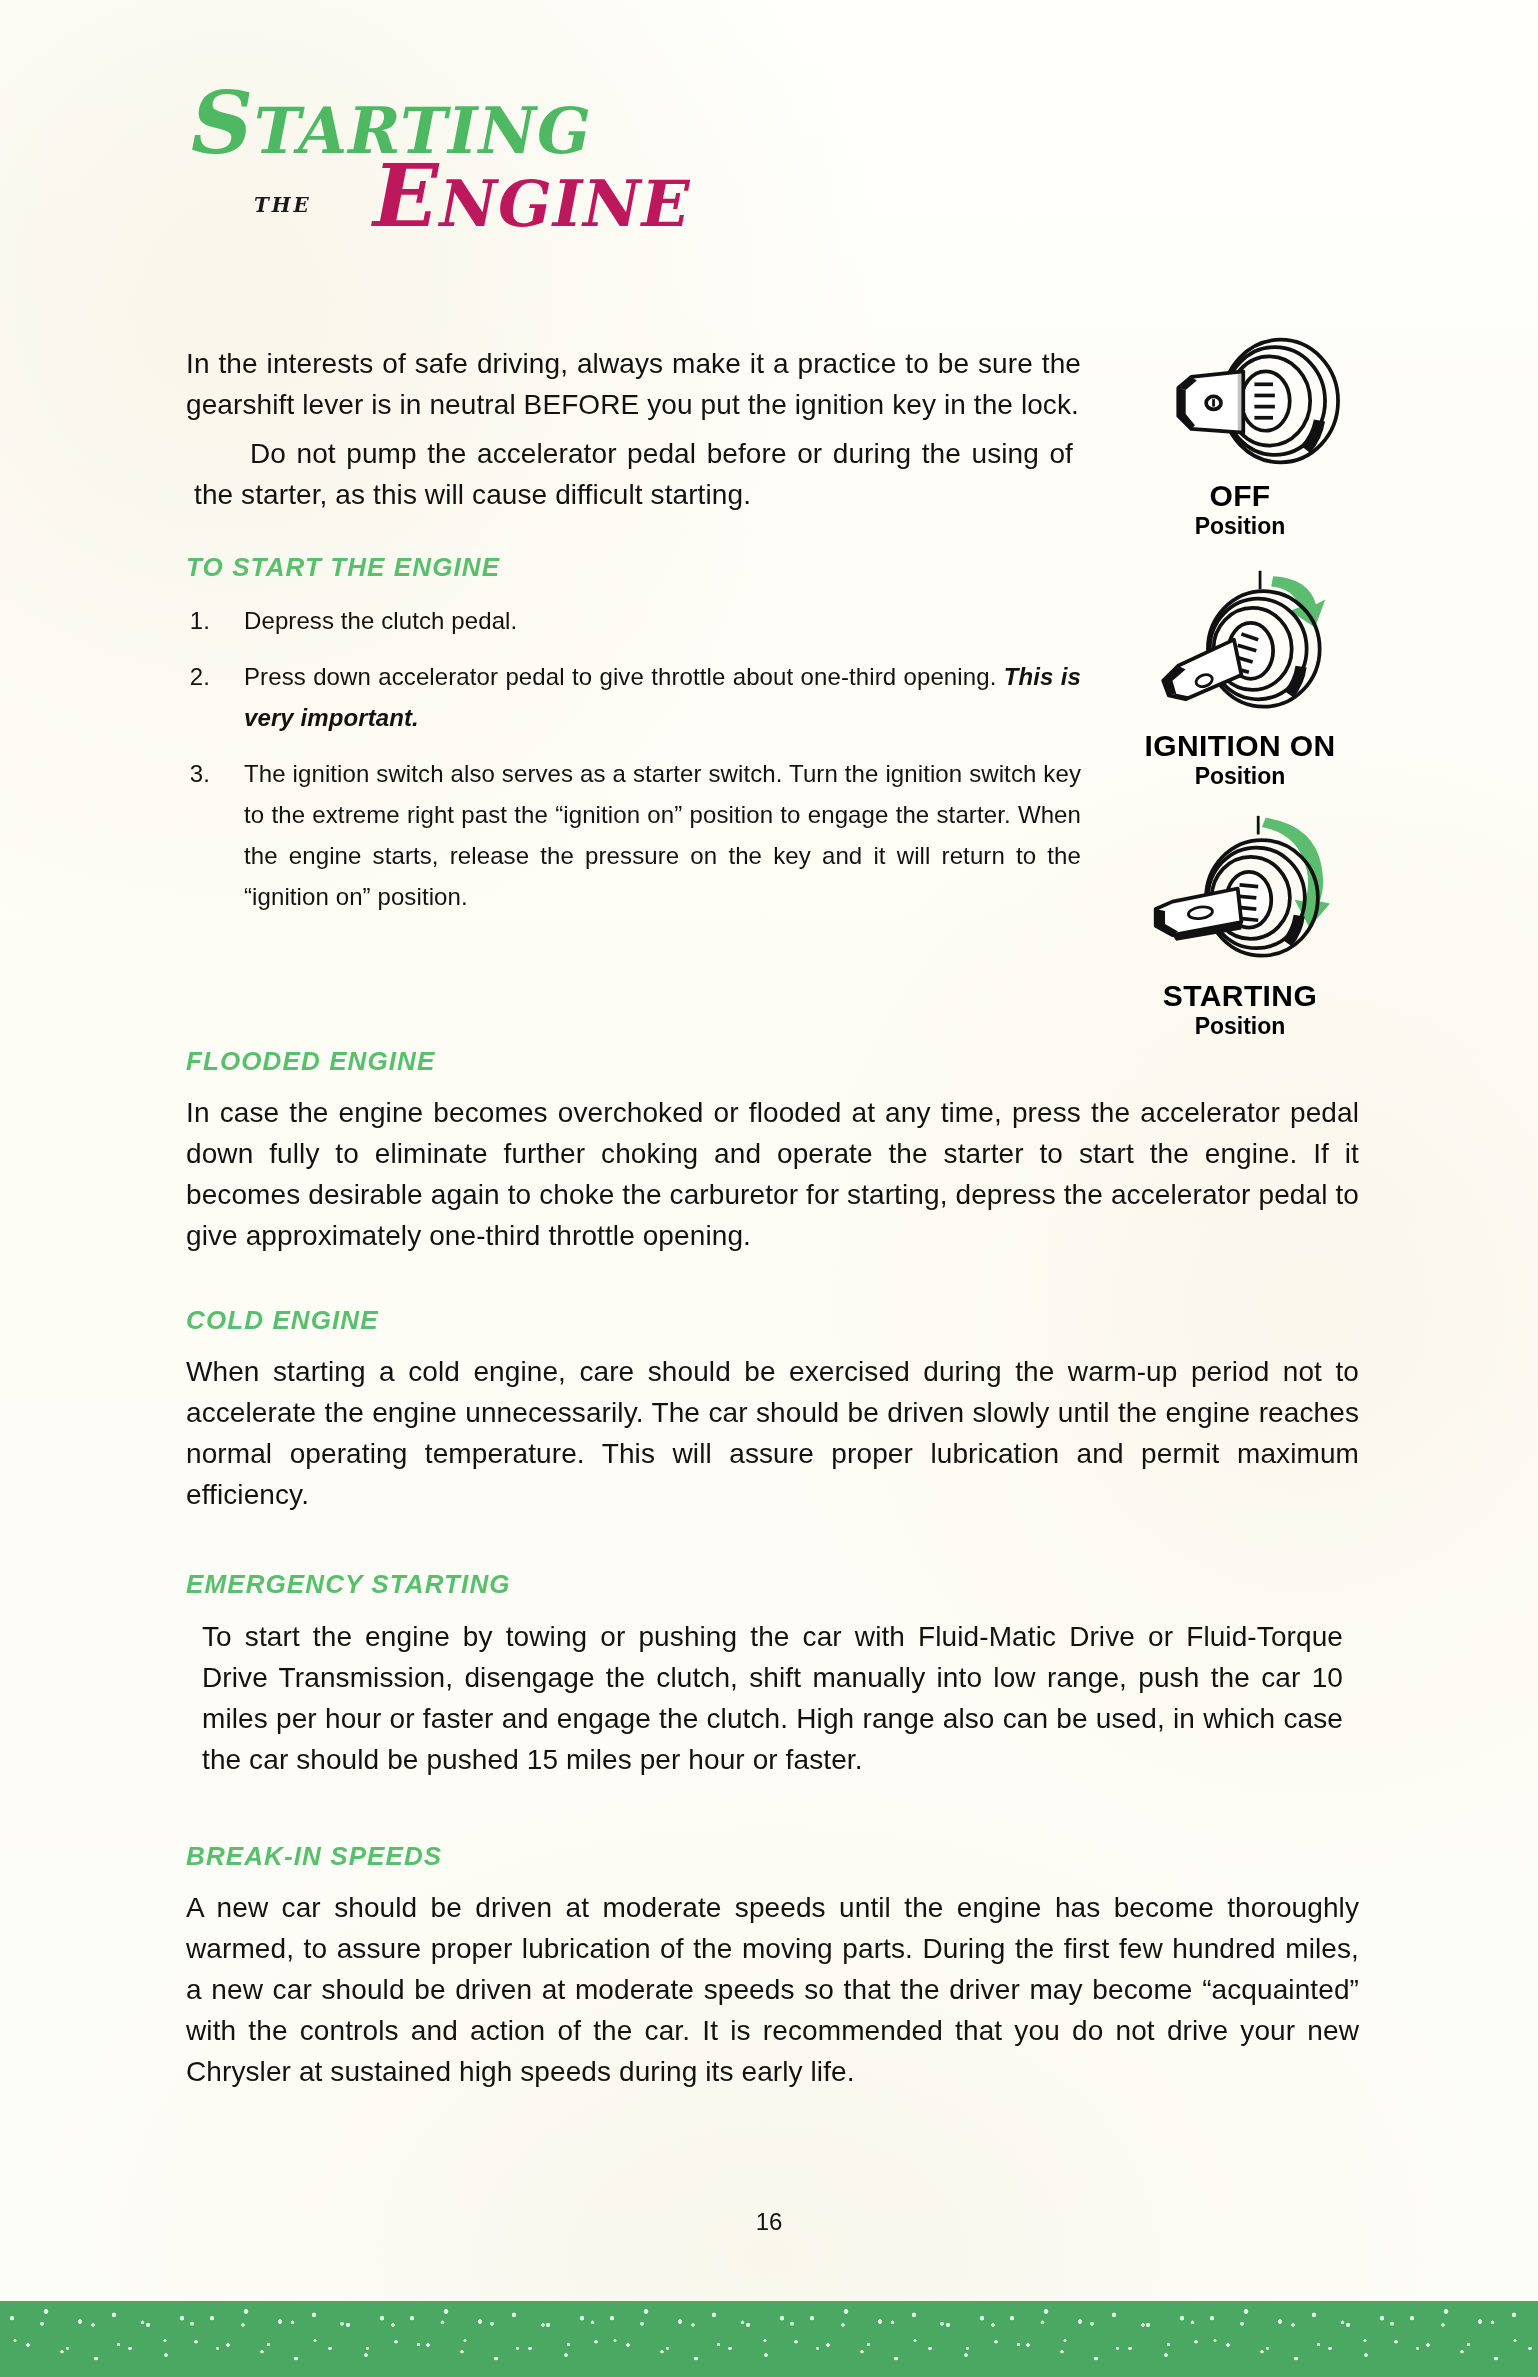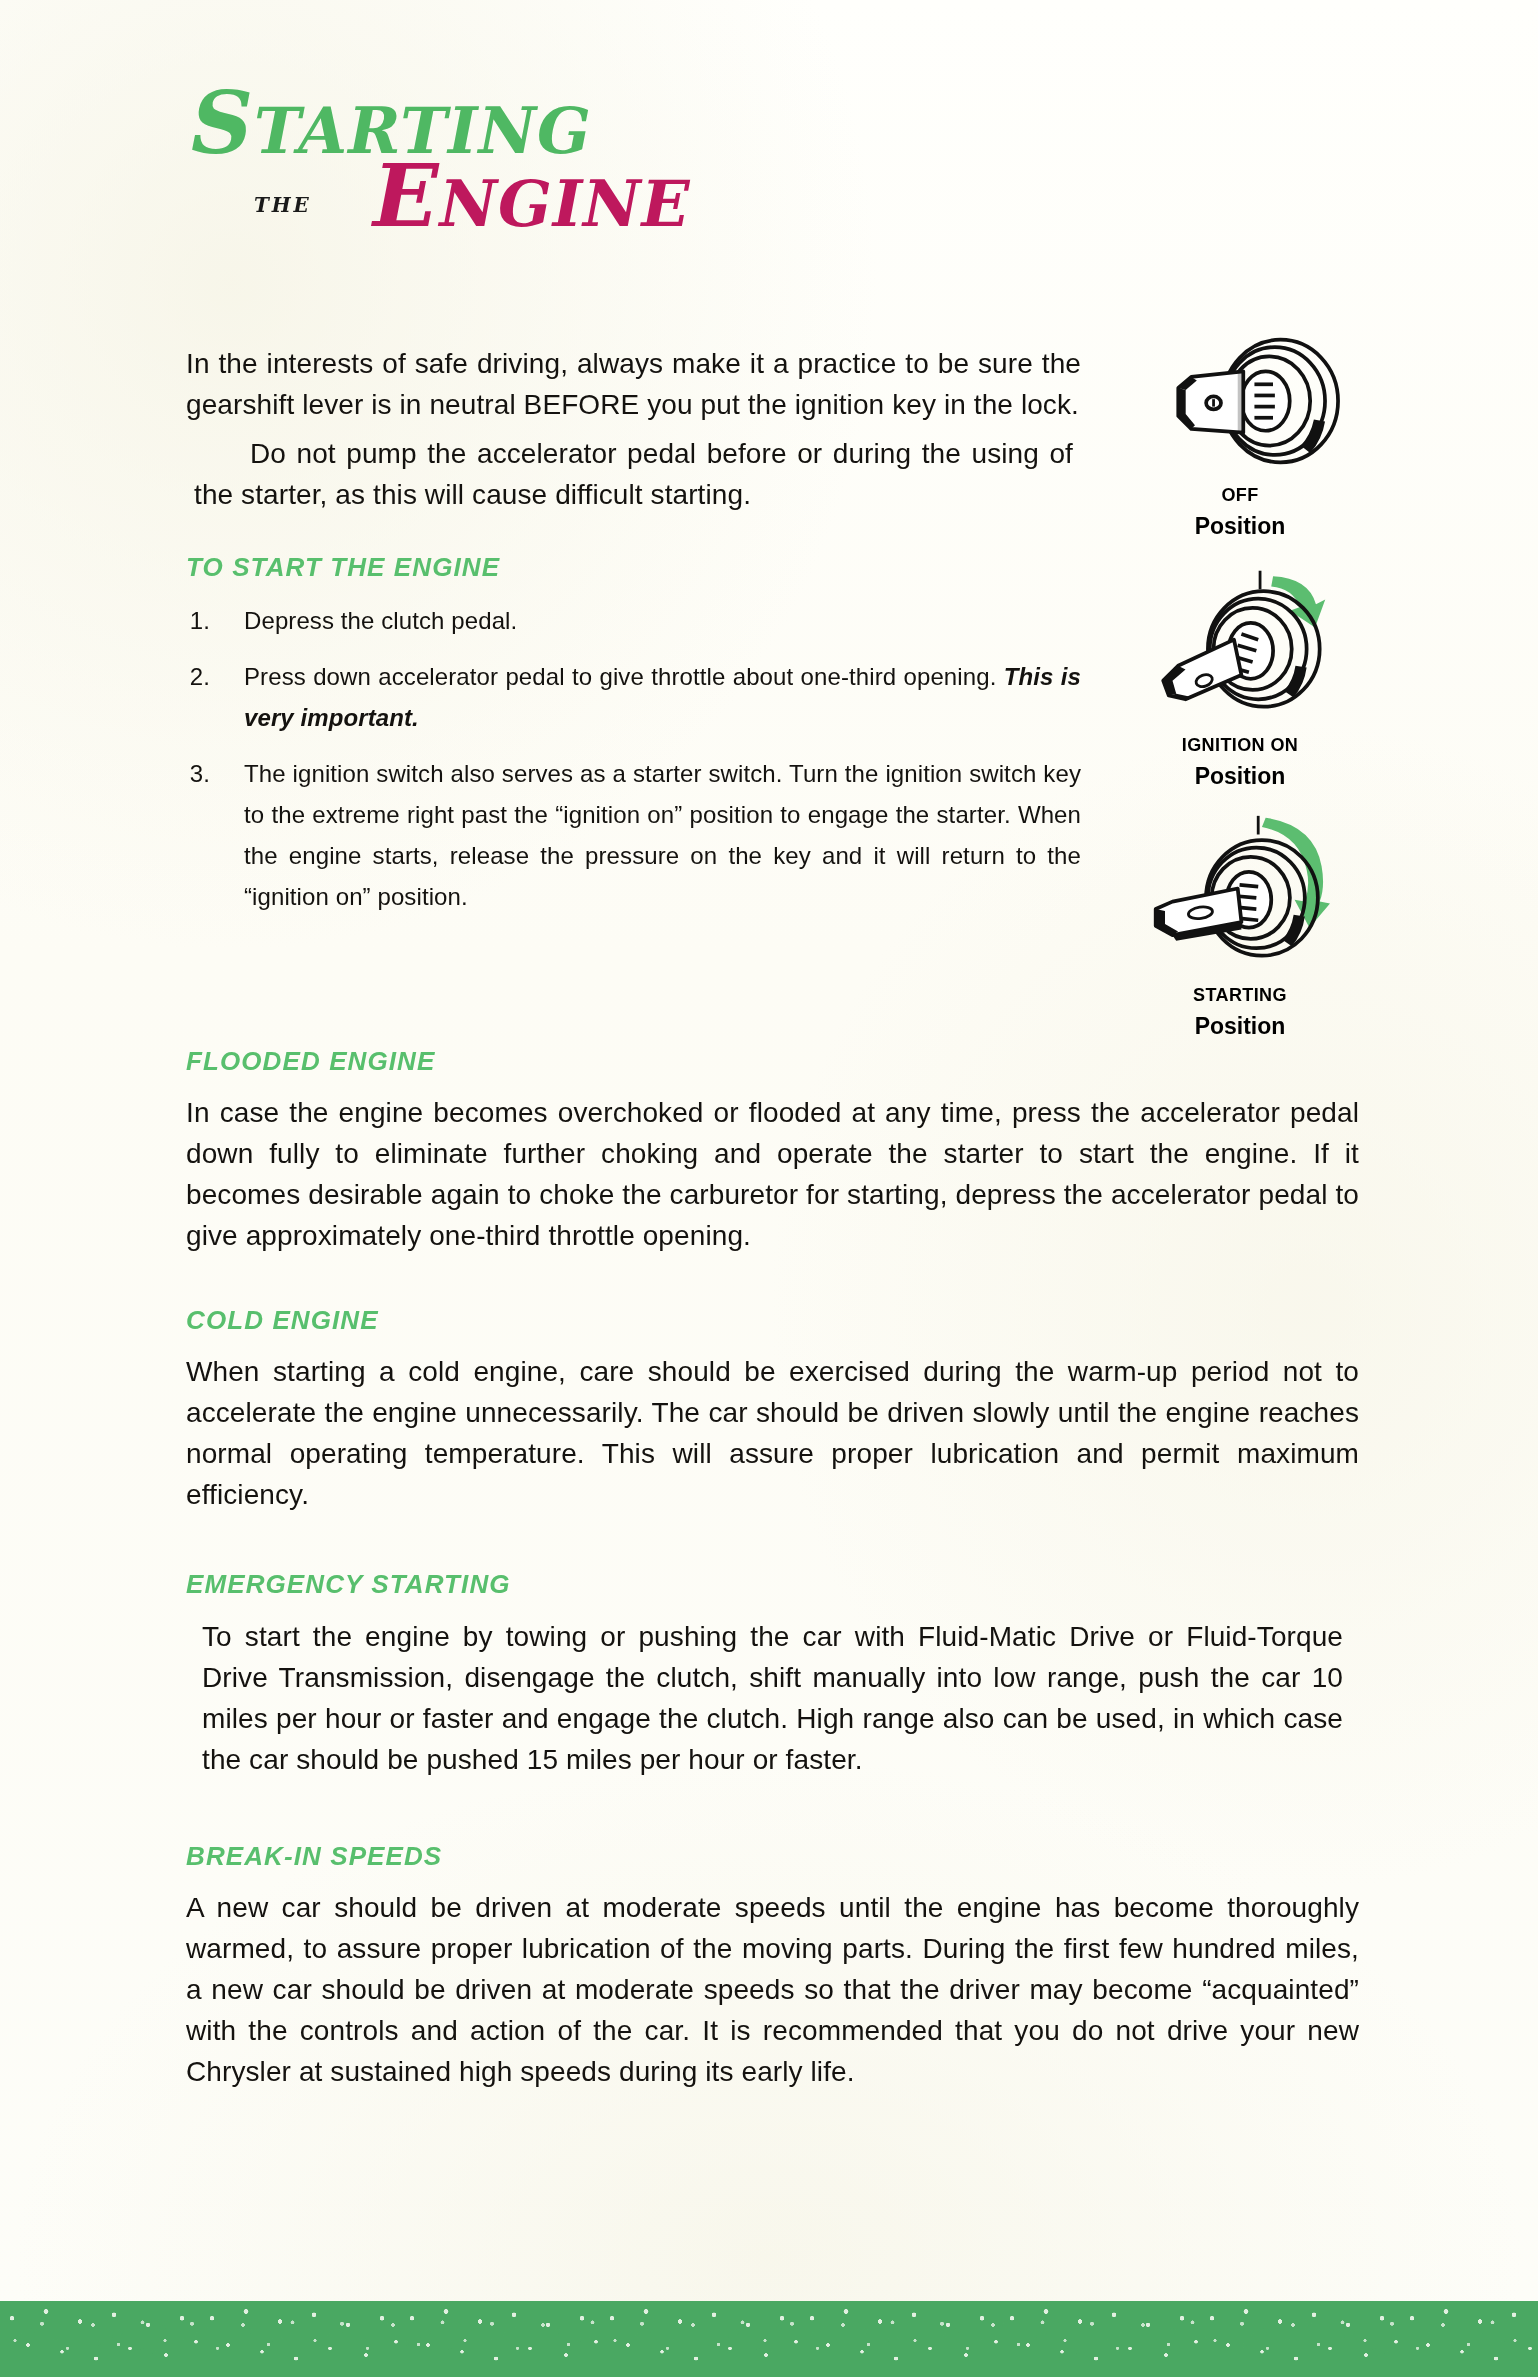--- a/index.html
+++ b/index.html
@@ -173,21 +173,21 @@
   }
   .diagram {
     position: relative;
     width: 308px;
     text-align: center;
   }
   .diagram svg { display: block; margin: 0 auto; }
   .dia-label {
     font-family: "Liberation Sans", sans-serif;
     font-weight: bold;
-    font-size: 18px;
+    font-size: 30px;
     letter-spacing: 0.4px;
     color: #000;
     line-height: 31px;
   }
   .dia-sub {
     font-family: "Liberation Sans", sans-serif;
     font-weight: bold;
     font-size: 23px;
     color: #000;
     line-height: 30px;
@@ -442,20 +442,21 @@
     <div class="section" style="top:1569px;">
       <div class="heading">EMERGENCY STARTING</div>
       <p class="para" style="margin:16px;">To start the engine by towing or pushing the car with Fluid-Matic Drive or Fluid-Torque Drive Transmission, disengage the clutch, shift manually into low range, push the car 10 miles per hour or faster and engage the clutch. High range also can be used, in which case the car should be pushed 15 miles per hour or faster.</p>
     </div>
 
     <div class="section" style="top:1841px;">
       <div class="heading">BREAK-IN SPEEDS</div>
       <p class="para" style="margin:0;">A new car should be driven at moderate speeds until the engine has become thoroughly warmed, to assure proper lubrication of the moving parts. During the first few hundred miles, a new car should be driven at moderate speeds so that the driver may become “acquainted” with the controls and action of the car. It is recommended that you do not drive your new Chrysler at sustained high speeds during its early life.</p>
     </div>
 
+    <div class="page-number">16</div>
 
   </div>
 
   <div class="bottom-band">
     <div class="band-core"></div>
     <div class="band-speckle"></div>
     <div class="band-flecks"></div>
     <div class="band-flecks2"></div>
   </div>
 </div>

